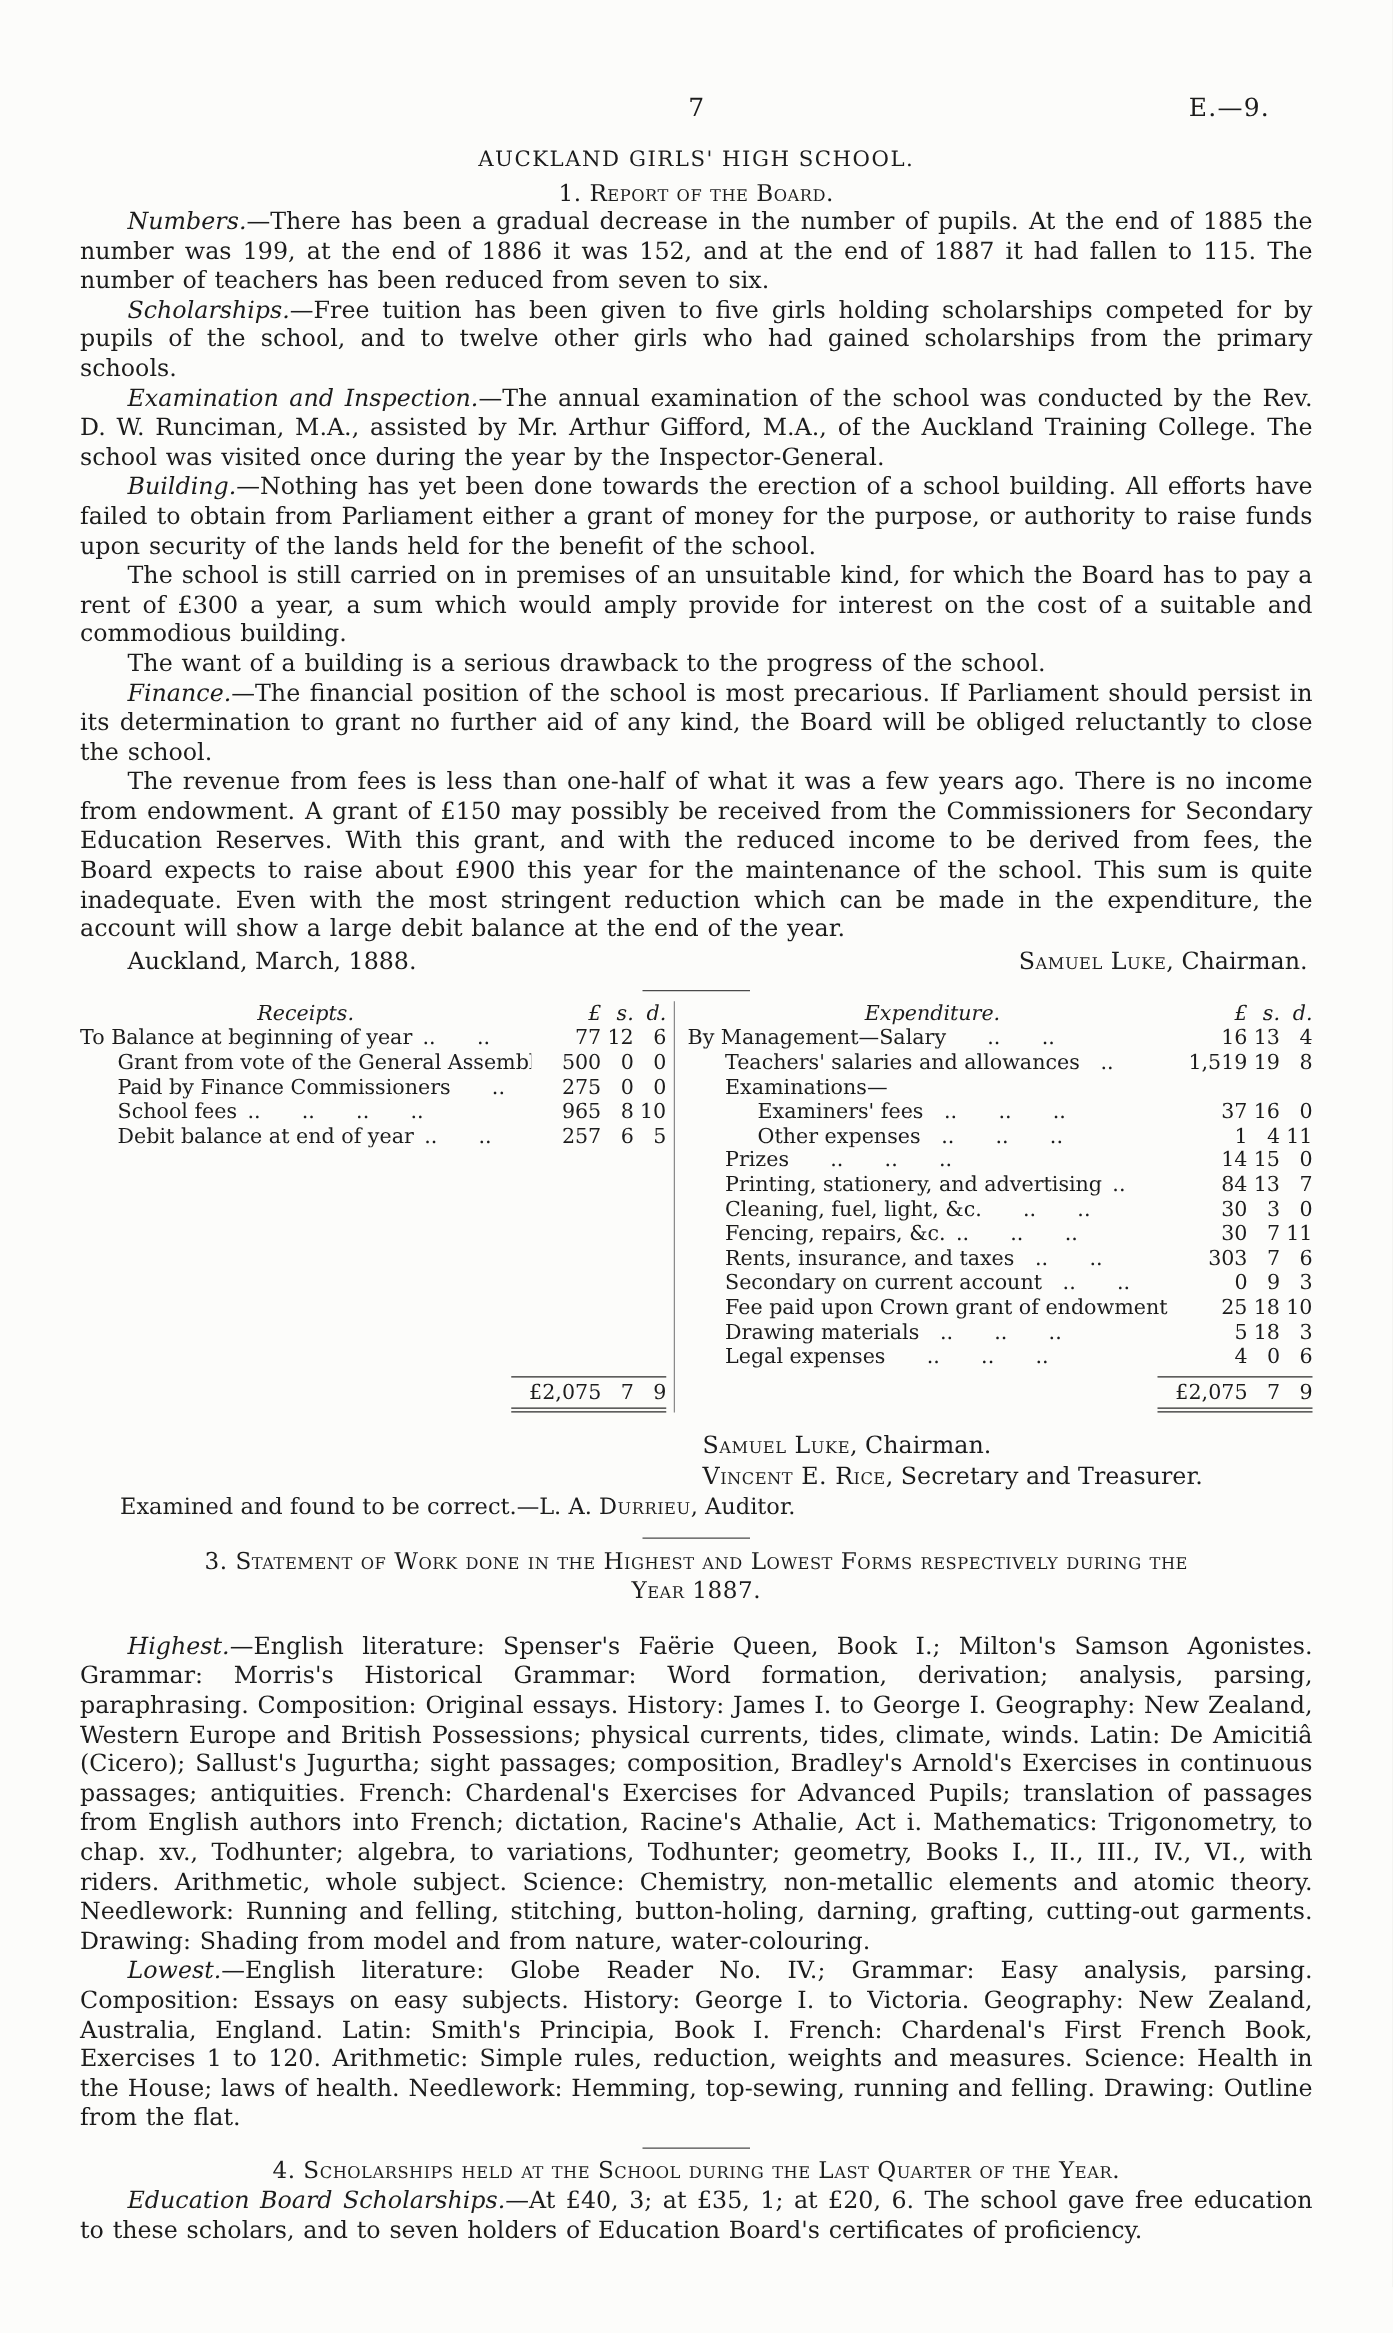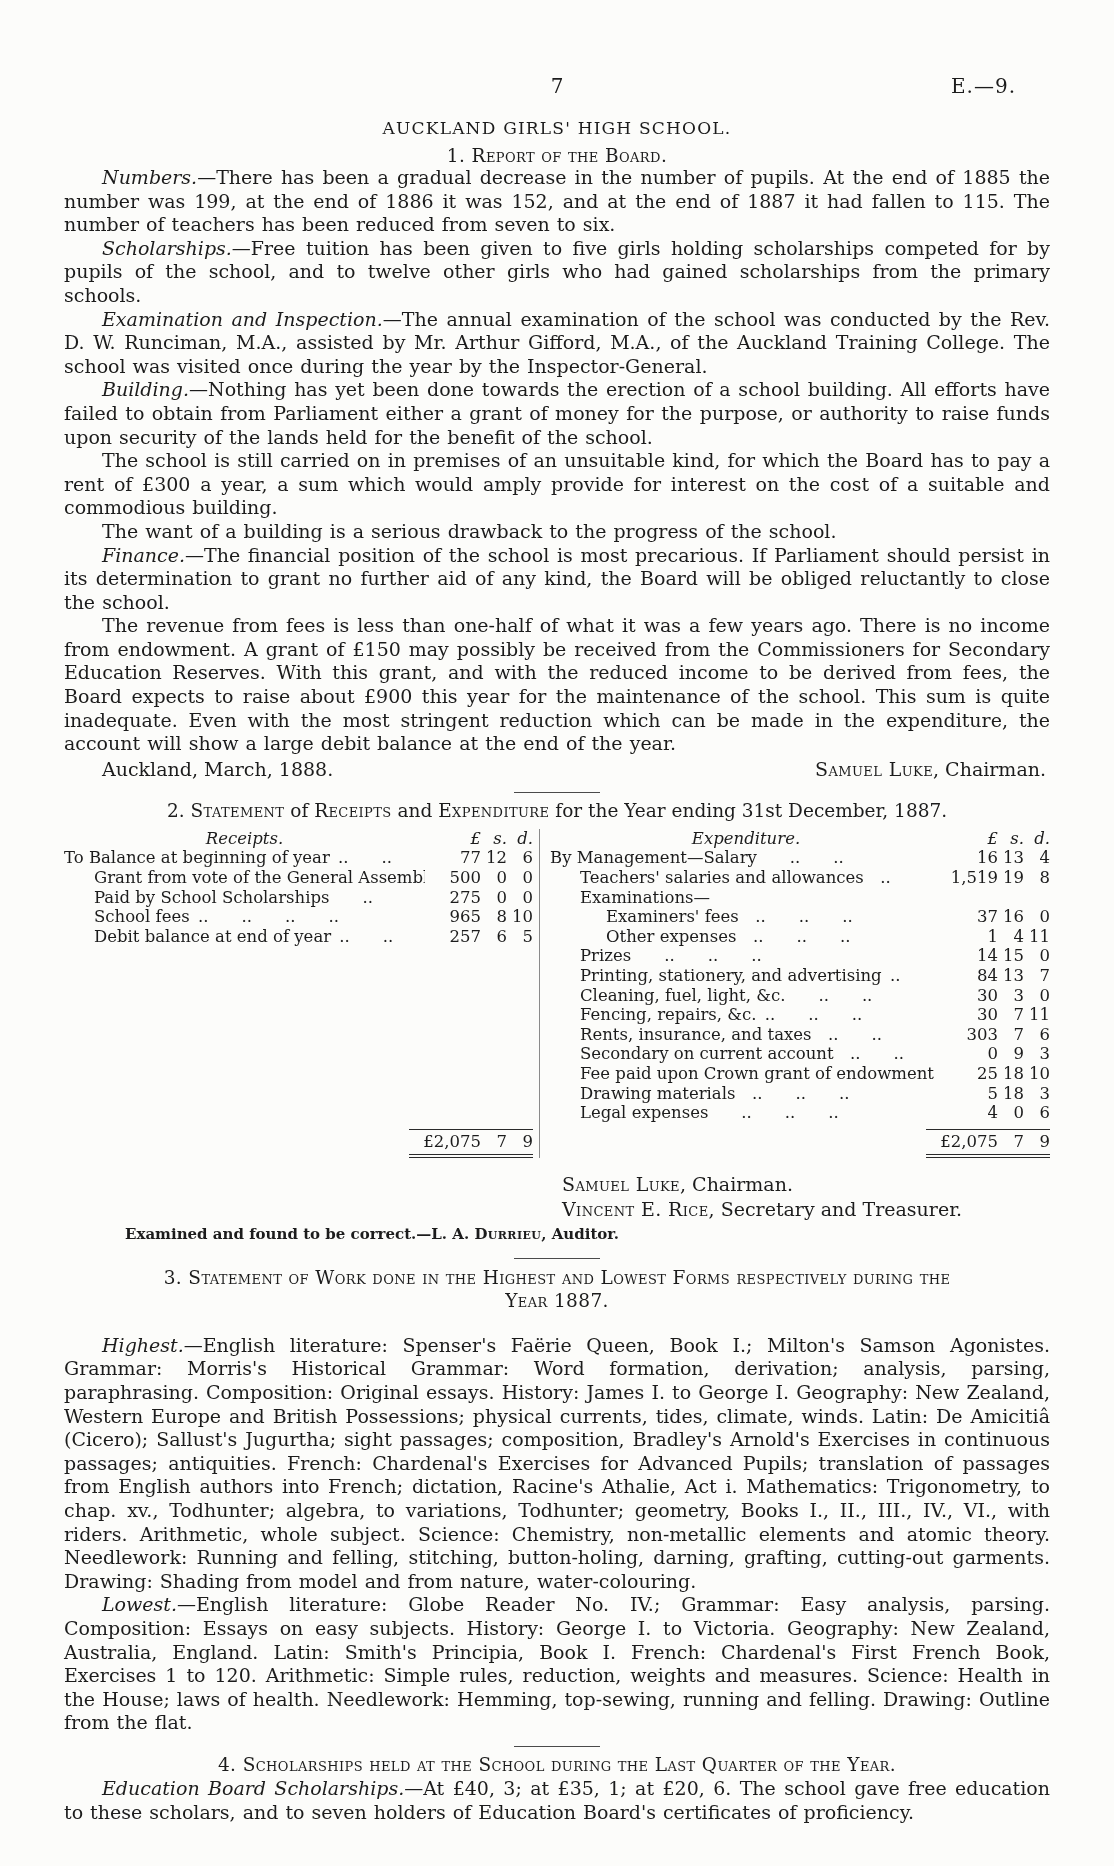--- a/index.html
+++ b/index.html
@@ -40,21 +40,21 @@
   .arow { display:flex; }
   .albl { flex:1; white-space:nowrap; overflow:hidden; }
   .albl.i1 { padding-left:30px; }
   .albl.i2 { padding-left:56px; }
   .total-row { display:flex; justify-content:flex-end; margin-top:auto; padding-top:6px; }
   .total-box { display:flex; border-top:1.5px solid #2a2a2a; border-bottom:4px double #2a2a2a;
                padding:2px 0 3px 0; }
   .total-box .amt.l { width:72px; }
 
   .sig-block { margin-left:498px; margin-top:14px; font-size:19px; line-height:24.5px; }
-  .audit-line { margin-left:61px; font-size:15px; line-height:24.5px; margin-top:1px;font-weight:bold; }
+  .audit-line { margin-left:32px; font-size:18px; line-height:24.5px; margin-top:1px; }
 
   .h3-line { text-align:center; font-size:18.5px; line-height:23px; }
   .sec3-paras { margin-top:22px; }
   .final-para { margin-top:2px; }
 </style>
 </head>
 <body>
 
 <div class="paper">
   <div class="content">
@@ -76,21 +76,20 @@
     <p class="para"><span class="lead">Finance.</span><span>—The financial position of the school is most precarious. If Parliament should persist in its determination to grant no further aid of any kind, the Board will be obliged reluctantly to close the school.</span></p>
     <p class="para"><span>The revenue from fees is less than one-half of what it was a few years ago. There is no income from endowment. A grant of £150 may possibly be received from the Commissioners for Secondary Education Reserves. With this grant, and with the reduced income to be derived from fees, the Board expects to raise about £900 this year for the maintenance of the school. This sum is quite inadequate. Even with the most stringent reduction which can be made in the expenditure, the account will show a large debit balance at the end of the year.</span></p>
 
     <div class="dateline">
       <span>Auckland, March, 1888.</span>
       <span><span class="scaps">Samuel Luke</span><span>, Chairman.</span></span>
     </div>
 
     <div class="short-rule"></div>
 
-    <div class="sec-head"><span>2. </span><span class="scaps">Statement</span><span> of </span><span class="scaps">Receipts</span><span> and </span><span class="scaps">Expenditure</span><span> for the Year ending 31st December, 1887.</span></div>
 
     <div class="acct">
 
       <div class="acct-left">
         <div class="acct-headrow">
           <span class="acct-title">Receipts.</span>
           <span class="amt-h l">£</span>
           <span class="amt-h s">s.</span>
           <span class="amt-h d">d.</span>
         </div>
@@ -100,21 +99,21 @@
             <span class="amt s">12</span>
             <span class="amt d">6</span>
           </div>
         <div class="arow">
             <span class="albl i1">Grant from vote of the General Assembly</span>
             <span class="amt l">500</span>
             <span class="amt s">0</span>
             <span class="amt d">0</span>
           </div>
         <div class="arow">
-            <span class="albl i1">Paid by School Scholarships  ..</span>
+            <span class="albl i1">Paid by Finance Commissioners  ..</span>
             <span class="amt l">275</span>
             <span class="amt s">0</span>
             <span class="amt d">0</span>
           </div>
         <div class="arow">
             <span class="albl i1">School fees ..  ..  ..  ..</span>
             <span class="amt l">965</span>
             <span class="amt s">8</span>
             <span class="amt d">10</span>
           </div>

